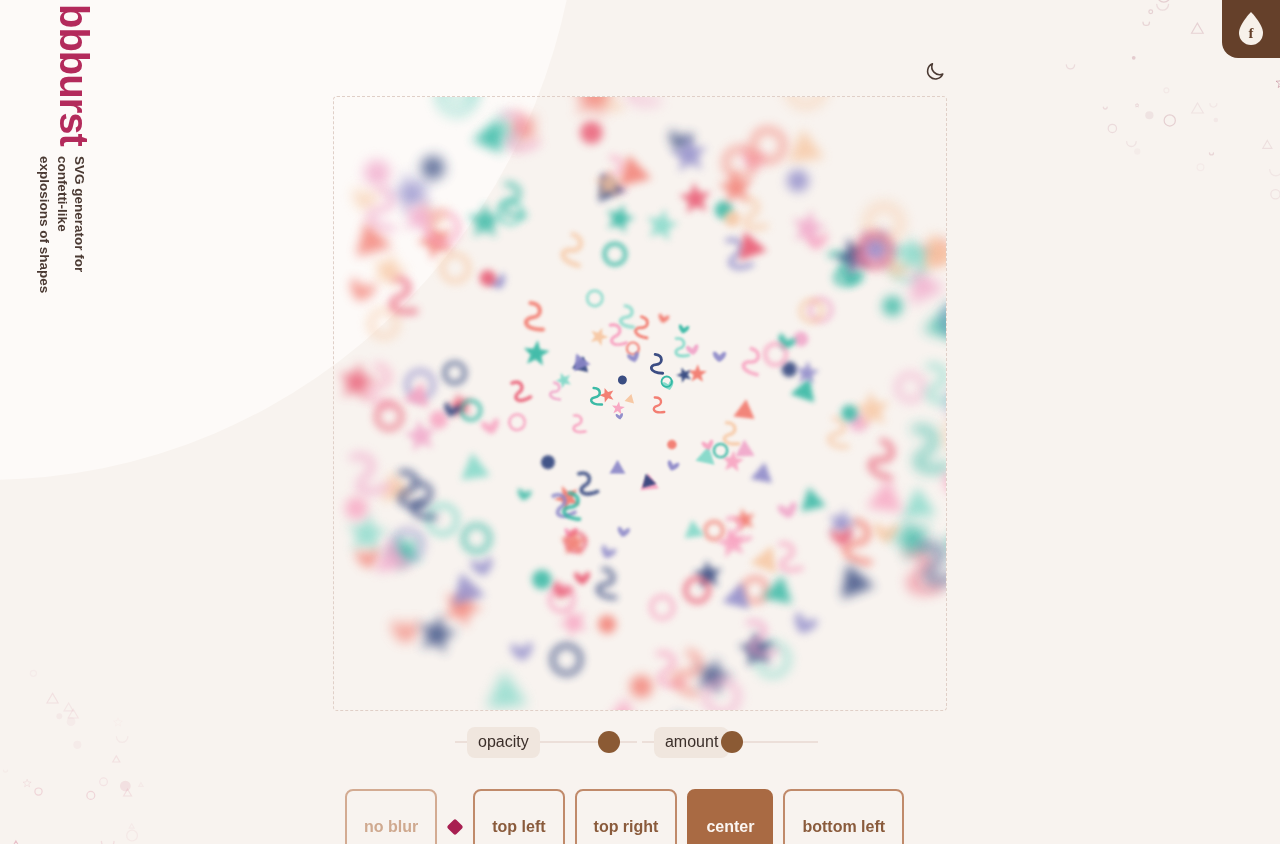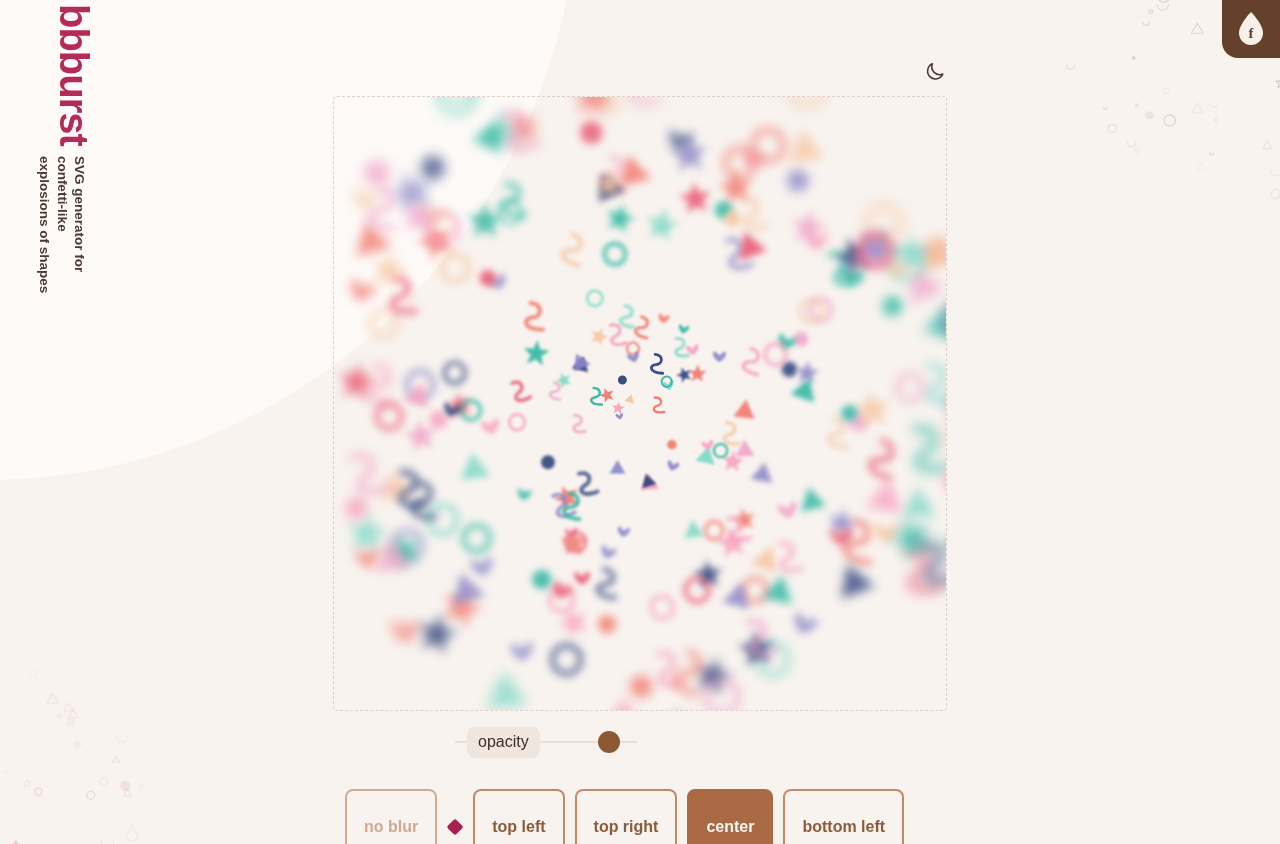--- a/index.html
+++ b/index.html
@@ -538,20 +538,25 @@
         <path d="M0.00,-17.56L15.21,8.78L-15.21,8.78Z" fill="#2bb5a0" transform="translate(444.9,495.3) rotate(11.2)" filter="url(#bl5)" opacity="0.80"></path>
       </svg>
   </div>
 
   <div class="sliders">
     <div class="slider" id="slider-opacity">
       <div class="slider-track"></div>
       <div class="slider-label">opacity</div>
       <div class="slider-thumb" style="left: 153.9px;"></div>
     </div>
+    <div class="slider" id="slider-amount">
+      <div class="slider-track"></div>
+      <div class="slider-label">amount</div>
+      <div class="slider-thumb" style="left: 89.9844px;"></div>
+    </div>
   </div>
 
   <div class="buttons">
     <button class="btn muted">no blur</button>
     <div class="sep-diamond"></div>
     <button class="btn">top left</button>
     <button class="btn">top right</button>
     <button class="btn active">center</button>
     <button class="btn">bottom left</button>
   </div>

